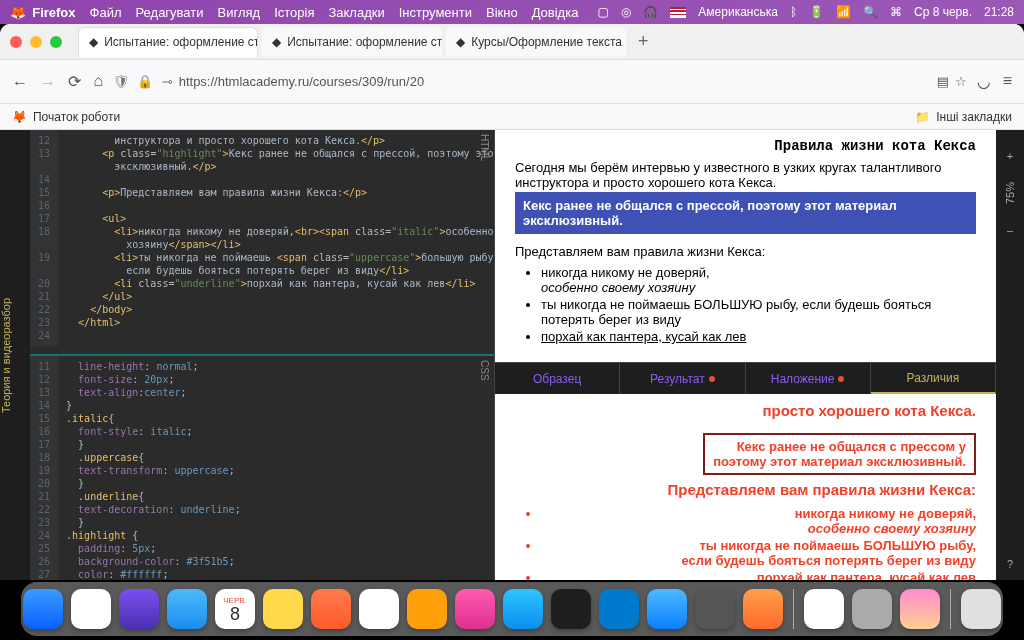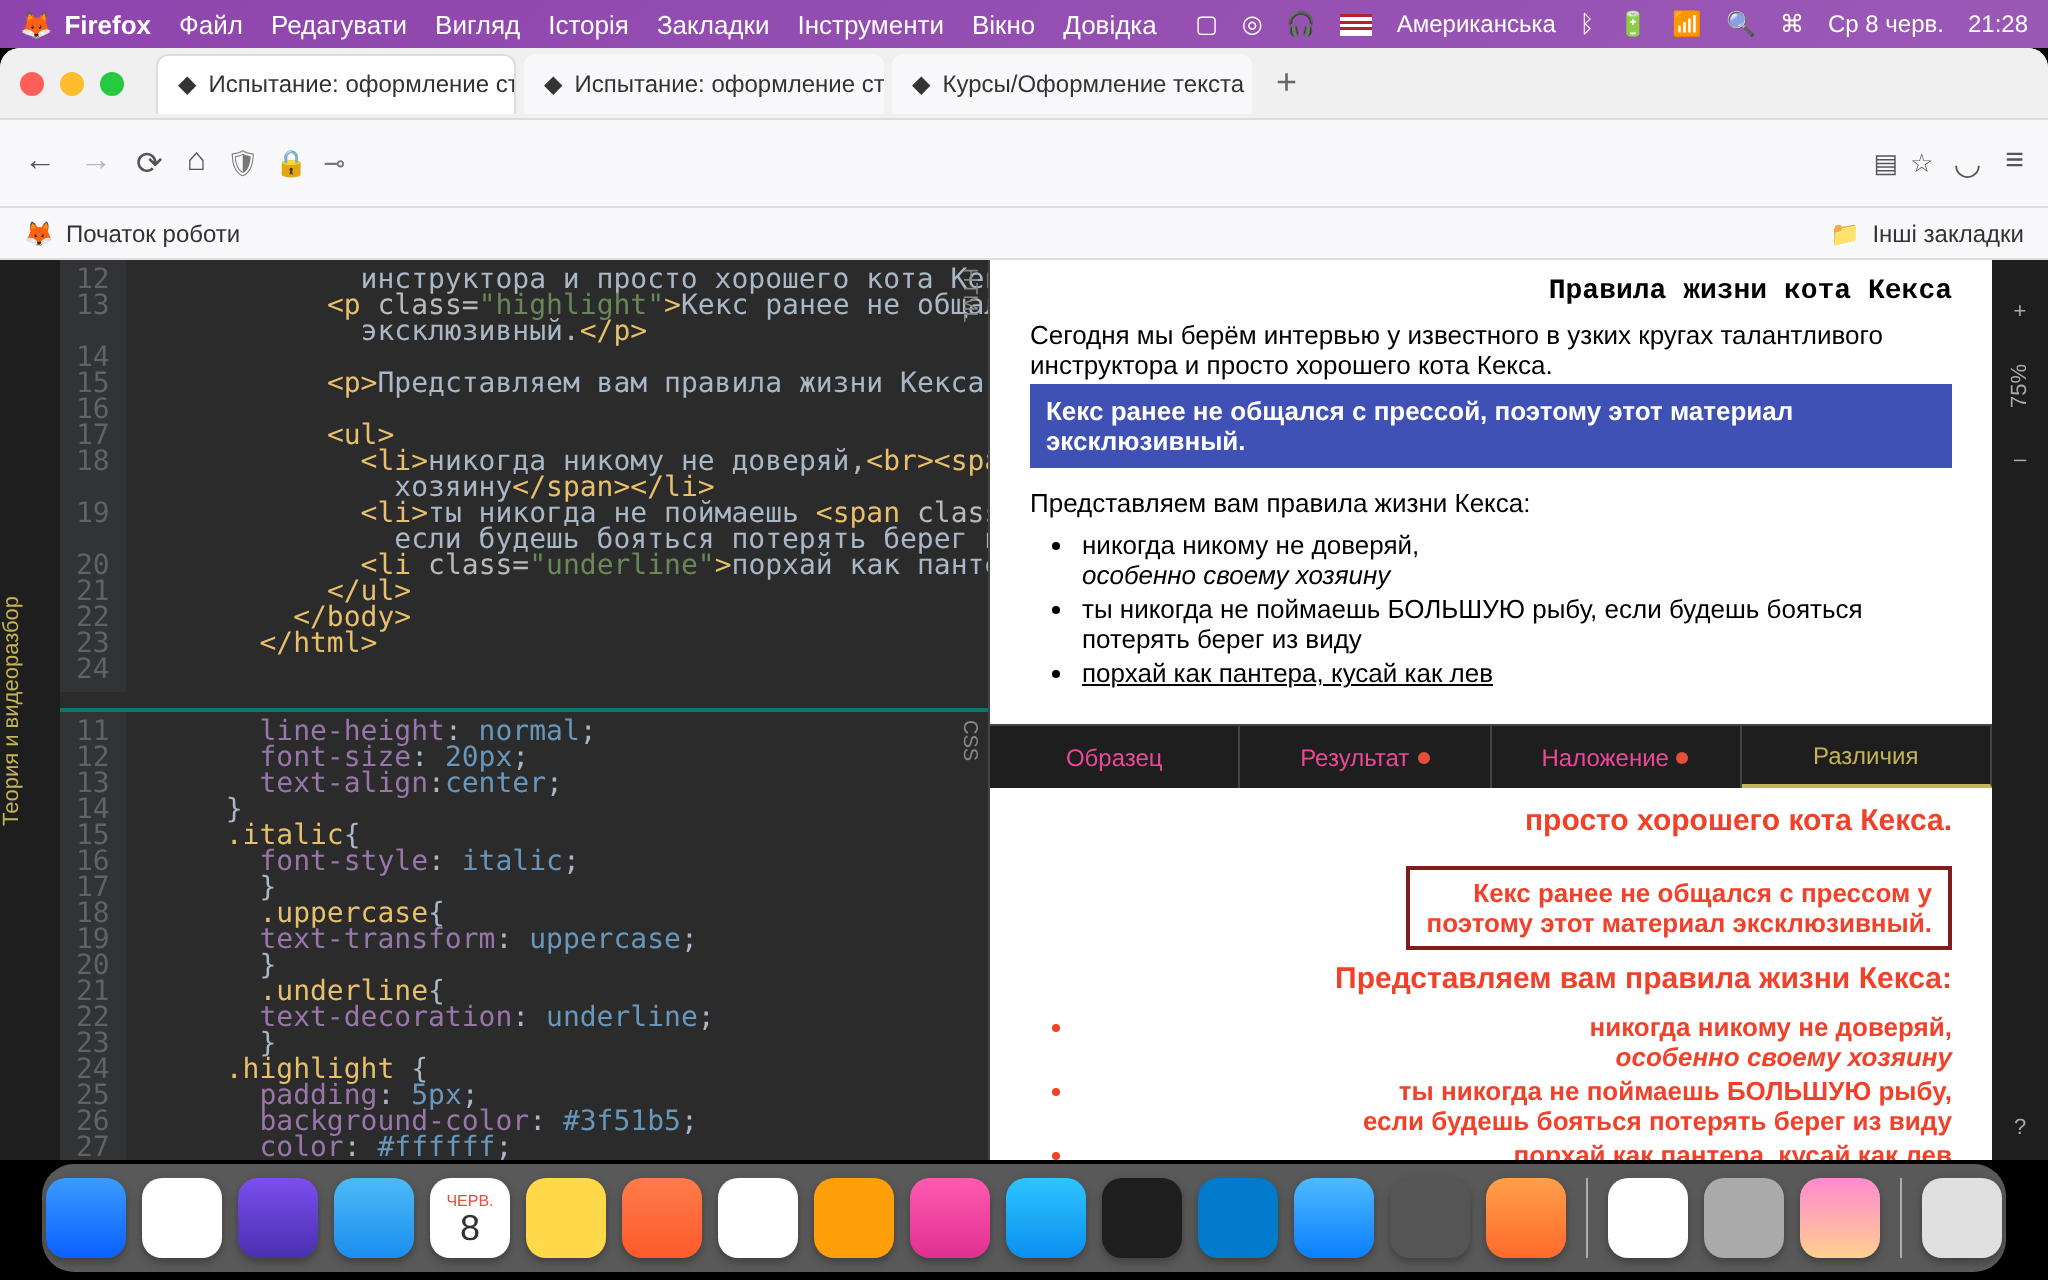--- a/index.html
+++ b/index.html
@@ -25,21 +25,21 @@
 .toolbar .right { display: flex; gap: 12px; color: #555; font-size: 16px; }
 
 .bookmarks { height: 26px; background: #f9f9fb; border-bottom: 1px solid #ddd; display: flex; align-items: center; padding: 0 12px; font-size: 12px; color: #333; justify-content: space-between; }
 .bookmarks .left { display: flex; align-items: center; gap: 6px; }
 .bookmarks .right { display: flex; align-items: center; gap: 6px; }
 
 .content { flex: 1; display: flex; overflow: hidden; }
 .side-left { width: 30px; background: #1e1e1e; color: #c5b358; font-size: 11px; writing-mode: vertical-rl; text-align: center; padding: 10px 0; transform: rotate(180deg); }
 .codepane { flex: 1; display: flex; flex-direction: column; background: #2b2b2b; min-width: 0; }
 .code-html, .code-css { flex: 1; overflow: hidden; position: relative; }
-.code-lines { display: flex; font-family: 'Menlo', monospace; font-size: 14px; line-height: 13px; gap: 42px; }
+.code-lines { display: flex; font-family: 'Menlo', monospace; font-size: 10px; line-height: 13px; }
 .gutter { background: #313335; color: #606366; padding: 4px 8px; text-align: right; user-select: none; }
 .code { padding: 4px 8px; color: #a9b7c6; white-space: pre; }
 .code .tag { color: #e8bf6a; }
 .code .attr { color: #bababa; }
 .code .str { color: #6a8759; }
 .code .prop { color: #9876aa; }
 .code .val { color: #6897bb; }
 .code .sel { color: #e8bf6a; }
 .code-label { position: absolute; top: 4px; right: 4px; writing-mode: vertical-rl; font-size: 10px; color: #888; }
 
@@ -47,21 +47,21 @@
 .preview-top { padding: 8px 20px 16px; font-size: 13px; }
 .preview-title { text-align: right; font-weight: 600; margin-bottom: 6px; font-size: 14px; font-family: Liberation Mono, monospace; }
 .preview-intro { margin-bottom: 2px; }
 .preview-highlight { background: #3f51b5; color: white; padding: 6px 8px; font-weight: 600; margin-bottom: 10px; display: inline-block; }
 .preview ul { margin-left: 26px; margin-top: 6px; }
 .preview li { margin-bottom: 2px; }
 .preview .italic { font-style: italic; }
 .preview .under { text-decoration: underline; }
 
 .compare-tabs { height: 32px; background: #1e1e1e; display: flex; border-top: 1px solid #444; }
-.compare-tabs .ct { flex: 1; display: flex; align-items: center; justify-content: center; font-size: 12px; color: #ec4899; gap: 4px; border-right: 1px solid #444; }
+.compare-tabs .ct { flex: 1; display: flex; align-items: center; justify-content: center; font-size: 12px; color: #8b5cf6; gap: 4px; border-right: 1px solid #444; }
 .compare-tabs .ct.active { color: #c5b358; border-bottom: 2px solid #c5b358; }
 .compare-tabs .dot { width: 6px; height: 6px; background: #e74c3c; border-radius: 50%; }
 
 .diff-area { flex: 1; background: white; padding: 8px 20px; font-size: 13px; position: relative; overflow: hidden; text-align: right; }
 .ghost { color: #f1412a; font-weight: 600; }
 .ghost-box { border: 2px solid #7f1d1d; padding: 4px 8px; display: inline-block; margin: 6px 0; }
 .ghost-title { font-size: 15px; margin-bottom: 8px; }
 .diff-area ul { margin-left: 26px; margin-top: 6px; }
 
 .side-right { width: 28px; background: #1e1e1e; color: #aaa; display: flex; flex-direction: column; align-items: center; font-size: 11px; padding-top: 20px; gap: 20px; }
@@ -136,20 +136,21 @@
       <span style="opacity:.4">→</span>
       <span>⟳</span>
       <span>⌂</span>
     </div>
     <div class="url">
       <span class="url-icons">
         <span>🛡</span>
         <span>🔒</span>
         <span>⊸</span>
       </span>
+      <span>https://htmlacademy.ru/courses/309/run/20</span>
       <span style="margin-left:auto">▤</span>
       <span>☆</span>
     </div>
     <div class="right">
       <span>◡</span>
       <span>≡</span>
     </div>
   </div>
 
   <div class="bookmarks">

